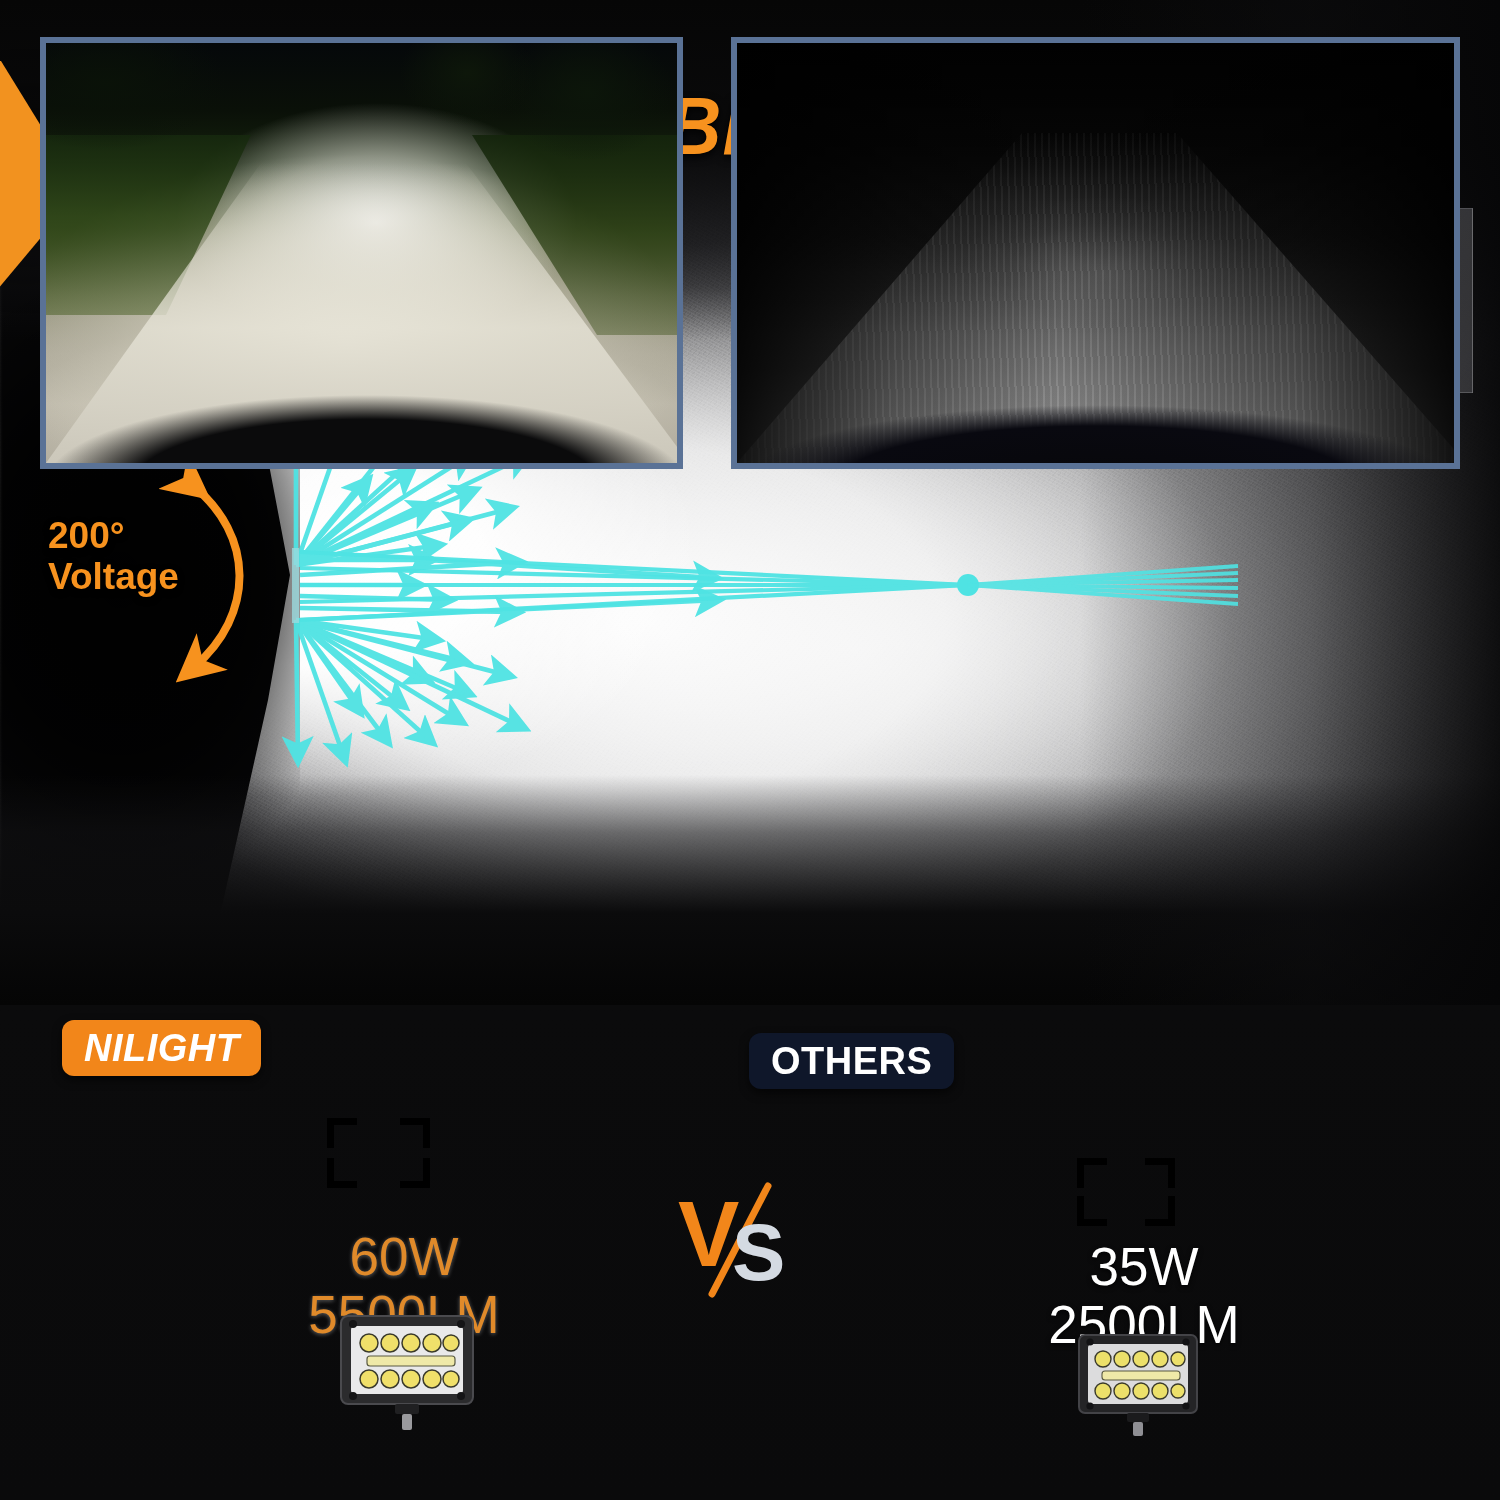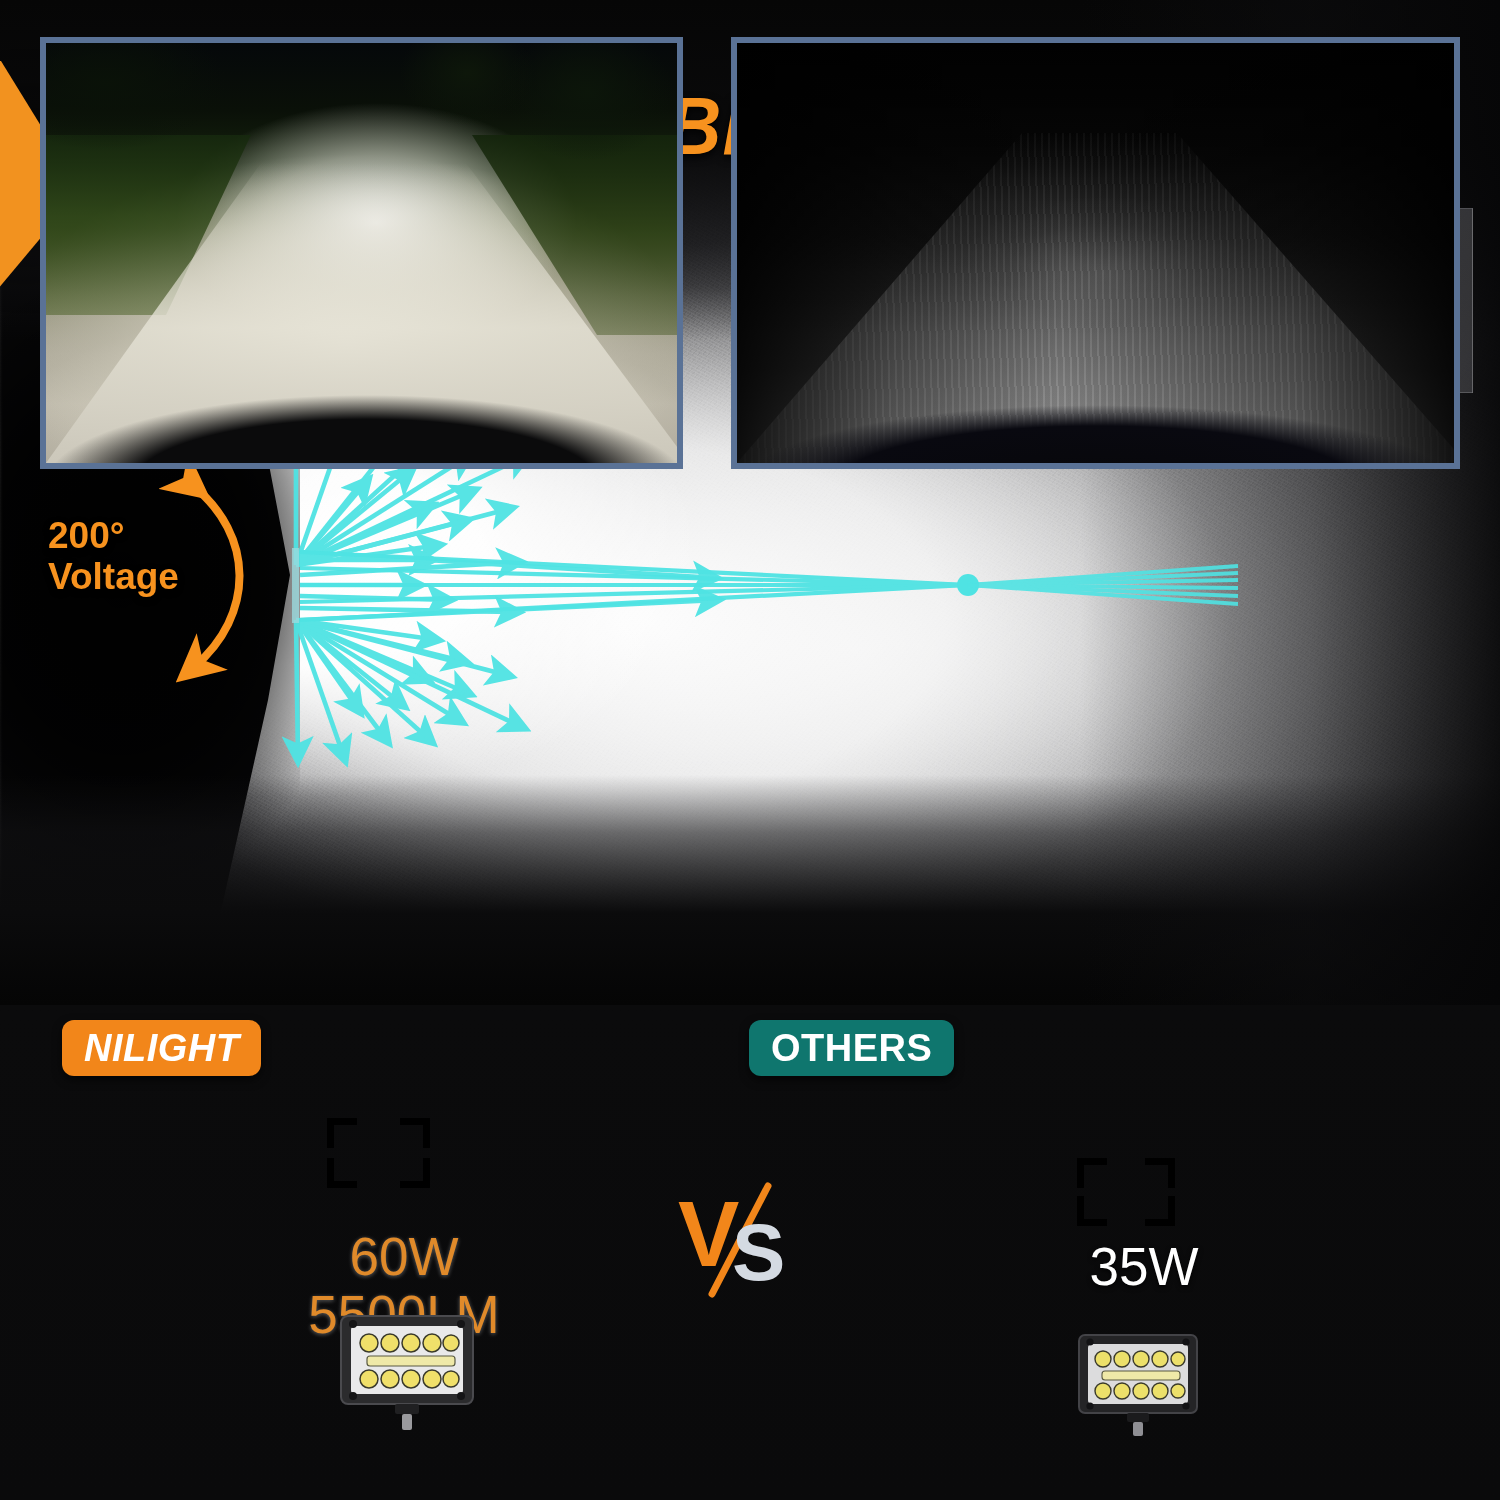--- a/index.html
+++ b/index.html
@@ -210,21 +210,21 @@
     position:absolute; top:1020px; height:56px;
     display:flex; align-items:center; justify-content:center;
     border-radius:12px;
     color:#fff; font-weight:bold; font-style:italic;
     font-size:38px; letter-spacing:.5px;
     padding:12px 22px;
     box-shadow:0 4px 10px rgba(0,0,0,.6);
     z-index:6;
   }
   .badge-nilight { left:62px;  background:#f2861a; }
-  .badge-others  { left:749px; background:#0f766e; font-style:normal; }
+  .badge-others  { left:749px; background:#0f172a; font-style:normal;margin-top:13px; }
 
   
   .brk { position:absolute; width:30px; height:30px; }
   .brk-o { border-color:#f7921e; }
   .brk-w { border-color:#ffffff; }
   .brk.tl { border-left:7px solid; border-top:7px solid; }
   .brk.tr { border-right:7px solid; border-top:7px solid; }
   .brk.bl { border-left:7px solid; border-bottom:7px solid; }
   .brk.br { border-right:7px solid; border-bottom:7px solid; }
 
@@ -409,20 +409,21 @@
   <div class="brk brk-w tr" style="left:1145px;top:1158px;"></div>
   <div class="brk brk-w bl" style="left:1077px;top:1196px;"></div>
   <div class="brk brk-w br" style="left:1145px;top:1196px;"></div>
 
   <div class="watt watt-left">
     <div>60W</div>
     <div>5500LM</div>
   </div>
   <div class="watt watt-right">
     <div>35W</div>
+    <div>2500LM</div>
   </div>
 
   <div class="badge badge-nilight">NILIGHT</div>
   <div class="badge badge-others">OTHERS</div>
 
   <div class="vs-wrap">
     <svg viewBox="0 0 135 120" width="135" height="120">
       <text x="2" y="86" font-family="Liberation Sans, sans-serif" font-size="92" font-weight="bold" fill="#f2861a">V</text>
       <line x1="92" y1="6" x2="36" y2="114" stroke="#f2861a" stroke-width="7" stroke-linecap="round"></line>
       <text x="56" y="100" font-family="Liberation Sans, sans-serif" font-size="80" font-weight="bold" fill="#d4dae2">S</text>

